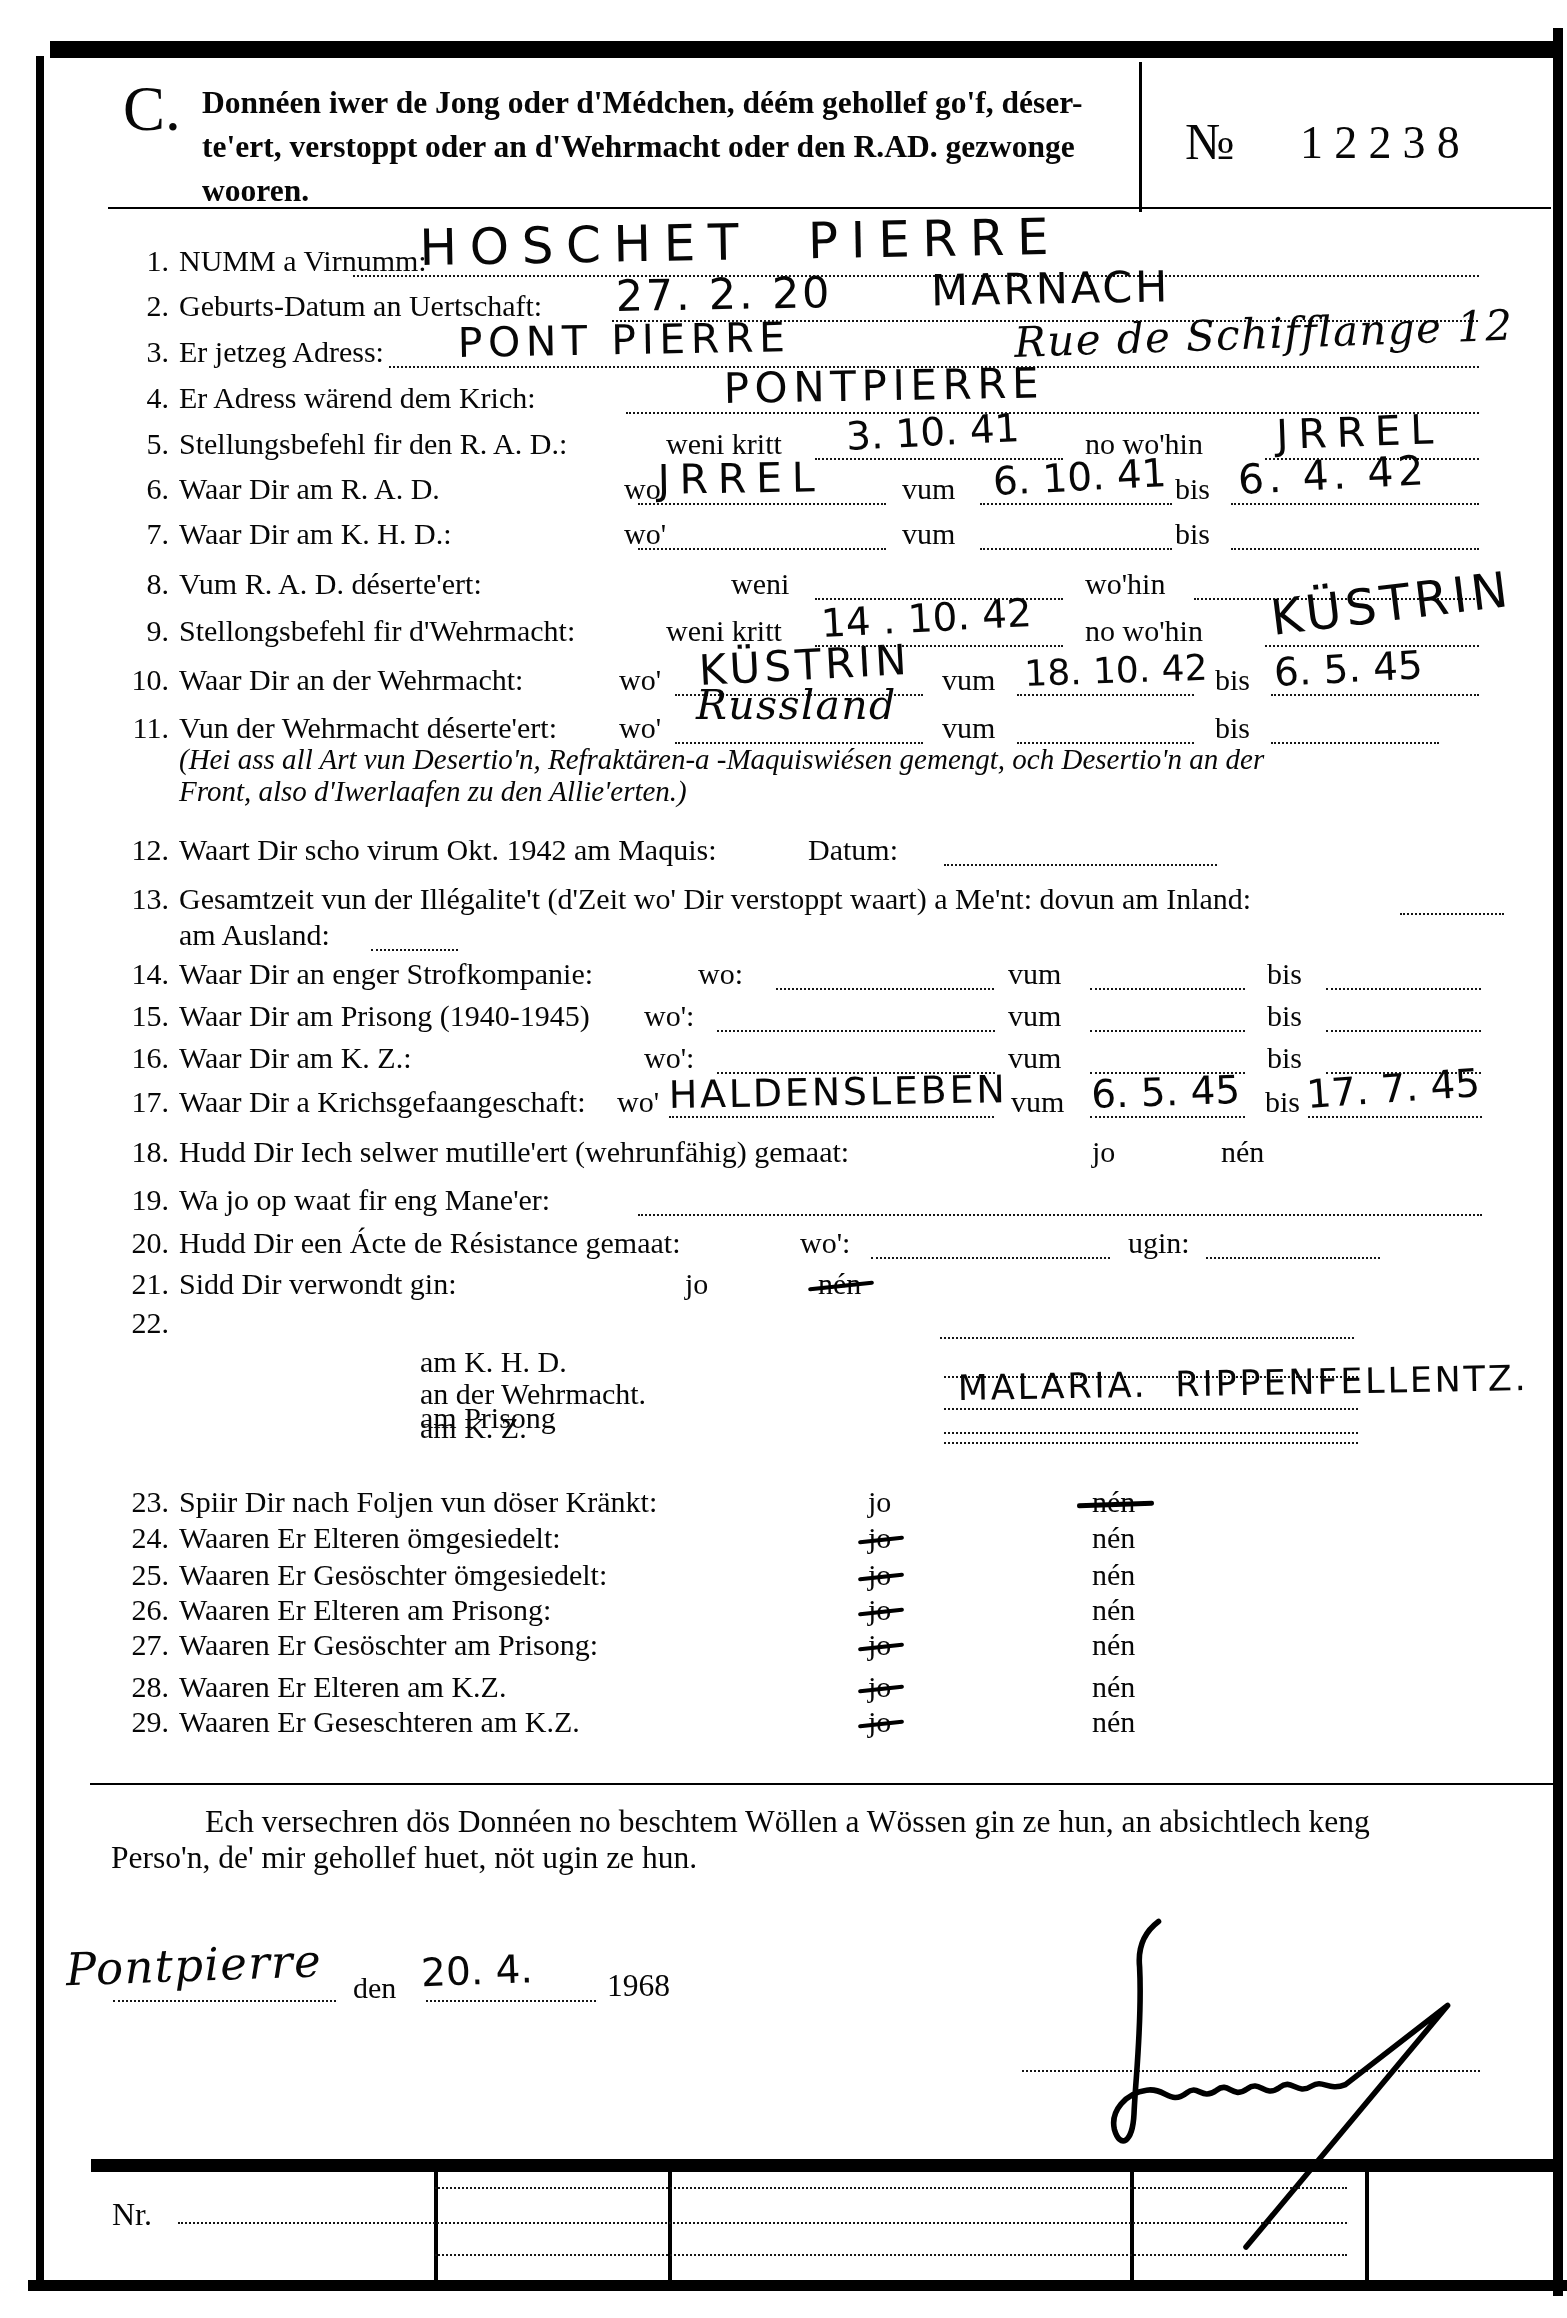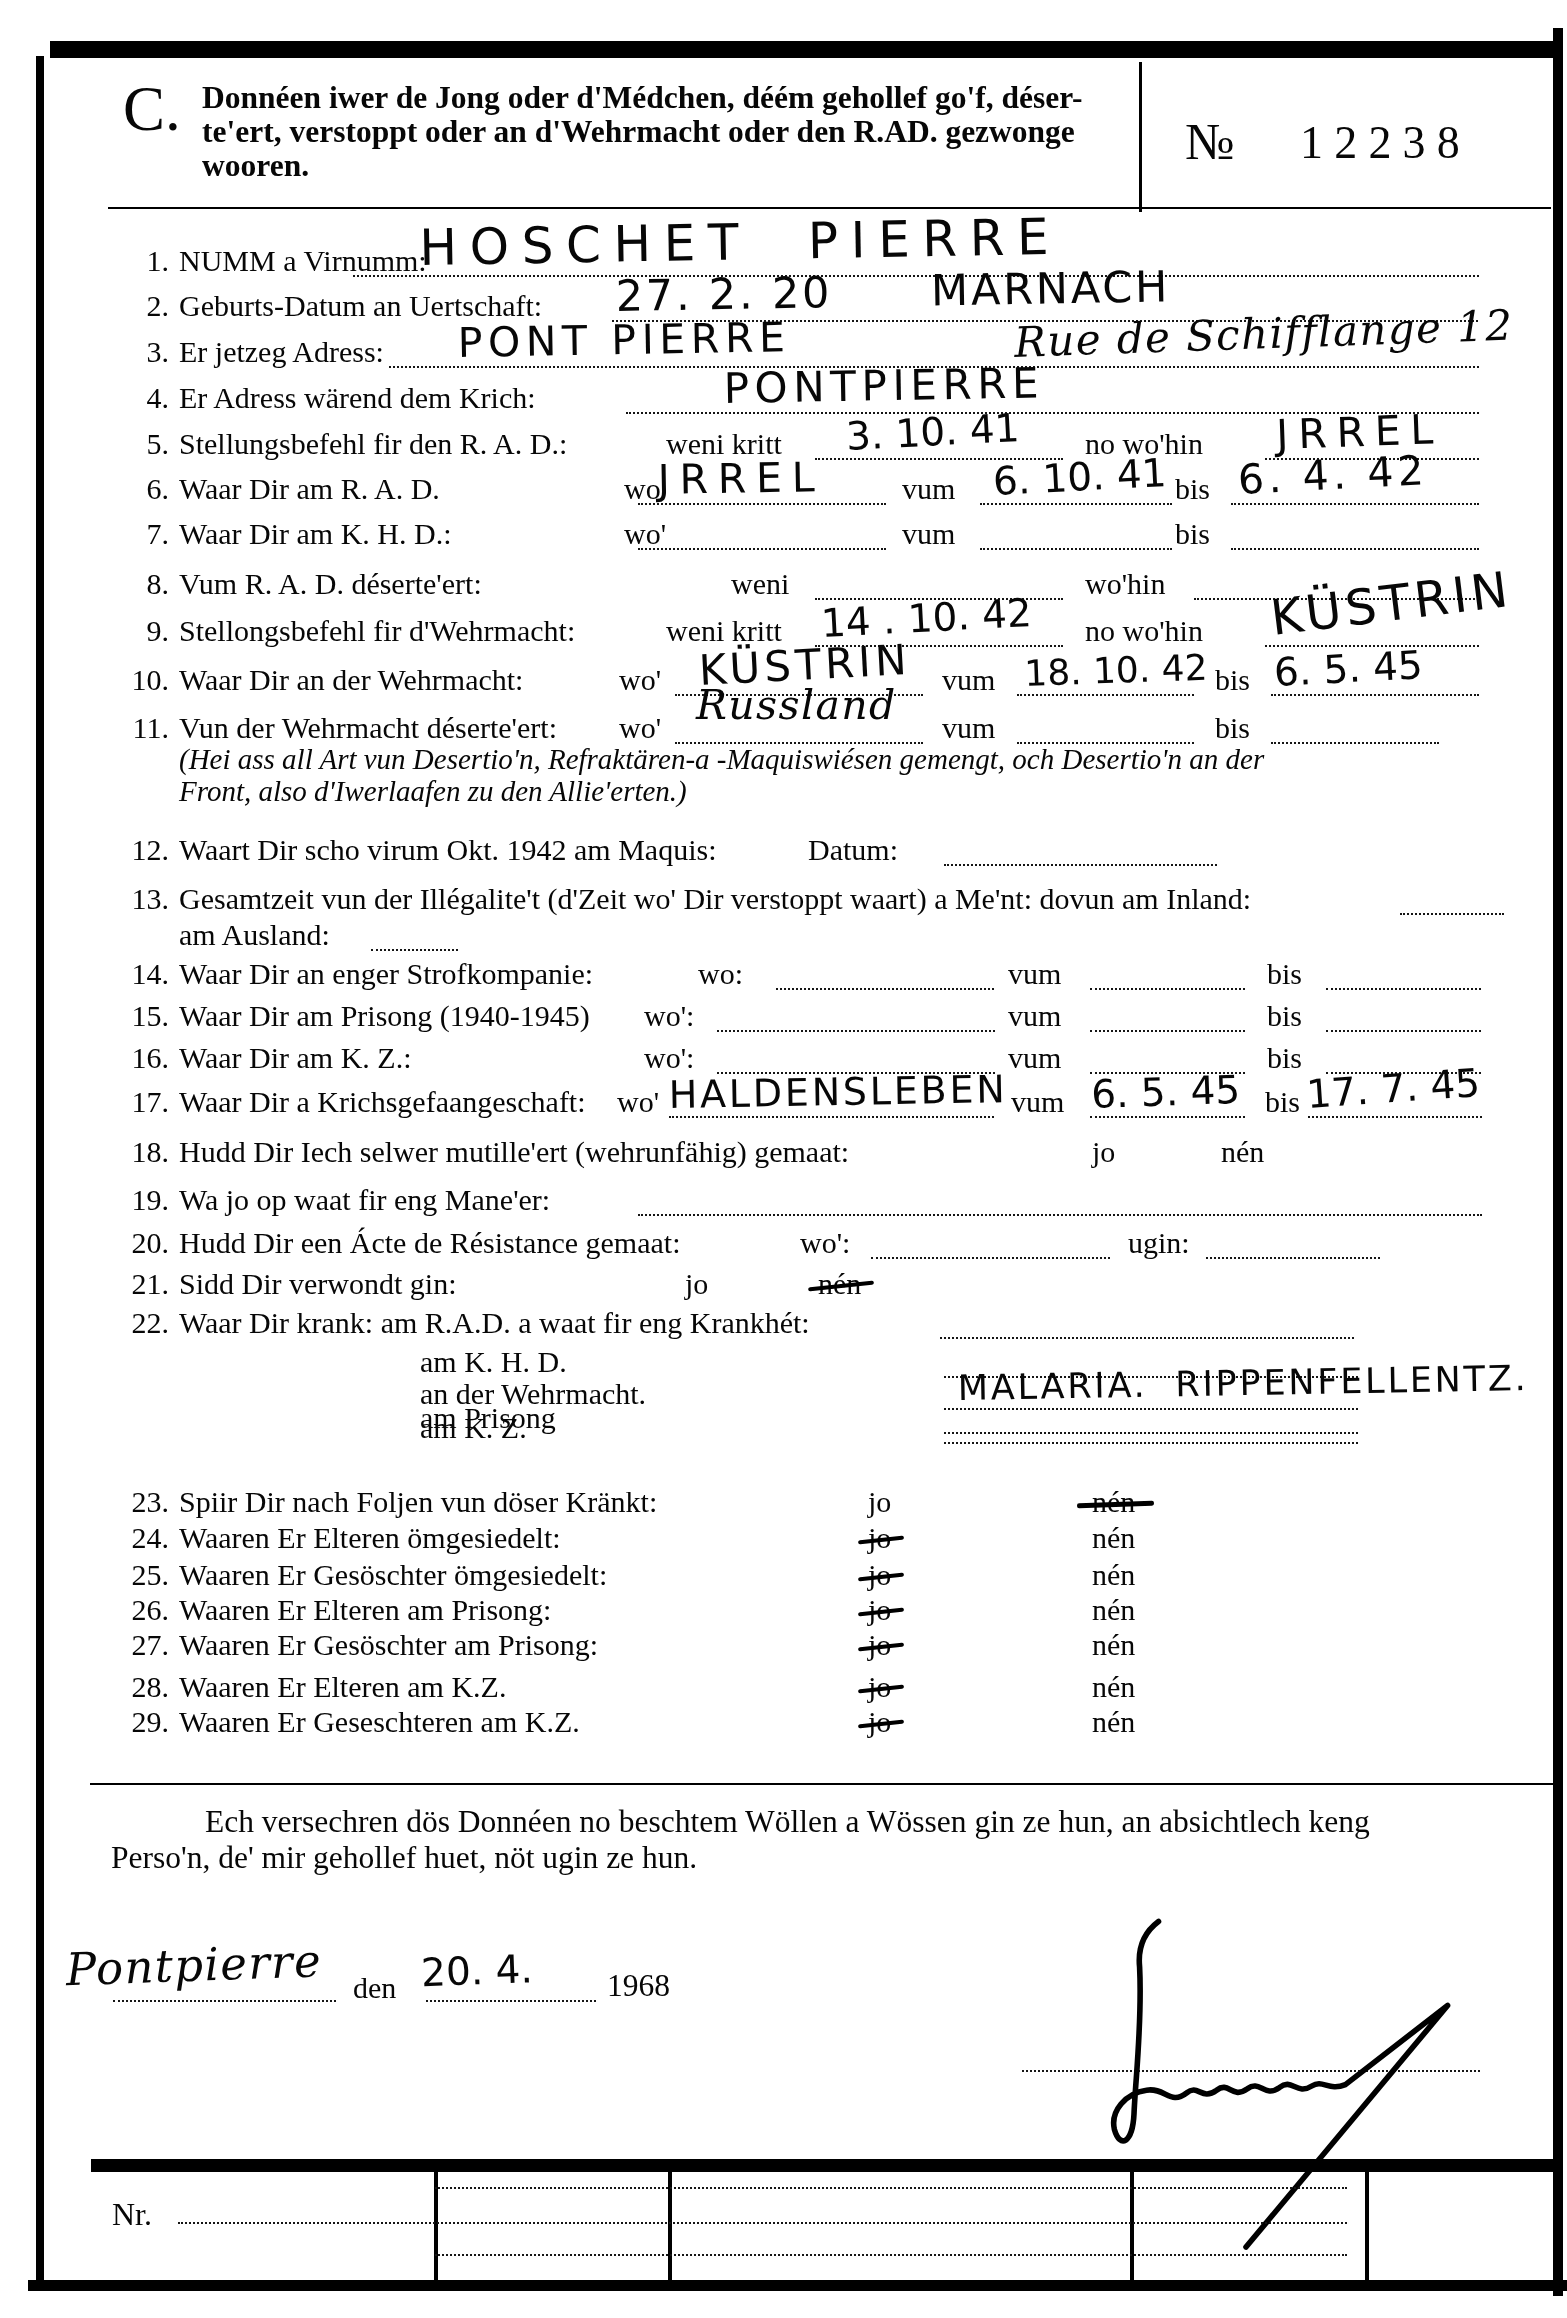--- a/index.html
+++ b/index.html
@@ -27,21 +27,21 @@
 </style>
 </head>
 <body>
 
 <div class="bar" style="left:50px;top:41px;width:1513px;height:17px;"></div>
 <div class="bar" style="left:36px;top:56px;width:8.4px;height:2230px;"></div>
 <div class="bar" style="left:1553px;top:28px;width:9.8px;height:2268px;"></div>
 <div class="bar" style="left:28px;top:2280px;width:1540px;height:11.2px;"></div>
 
 <div class="abs" style="left:123px;top:73px;font-size:63px;">C.</div>
-<div class="abs hdr-desc" style="left:202px;top:81px;width:910px;font-size:31.5px;line-height:34px;">Donnéen iwer de Jong oder d'Médchen, déém gehollef go'f, déser-
+<div class="abs hdr-desc" style="left:202px;top:81px;width:910px;font-size:31.5px;line-height:44px;">Donnéen iwer de Jong oder d'Médchen, déém gehollef go'f, déser-
 te'ert, verstoppt oder an d'Wehrmacht oder den R.AD. gezwonge
 wooren.</div>
 <div class="bar" style="left:1139px;top:62px;width:2.8px;height:150px;"></div>
 <div class="abs" style="left:1185px;top:112px;font-size:52px;">№</div>
 <div class="abs" style="left:1300px;top:116px;font-size:46px;letter-spacing:11.2px;font-family:Liberation Serif, serif;">12238</div>
 <div class="bar" style="left:108px;top:207px;width:1443px;height:2.1px;"></div>
 
 <div id="rows-root">
     <div class="row" style="top: 237px;">
       <span class="num">1.</span>
@@ -216,21 +216,20 @@
       <span class="num">20.</span>
       <span class="lbl">Hudd Dir een Ácte de Résistance gemaat:</span>
       <span class="pre" style="left: 800px;">wo':</span>
       <span class="pre" style="left: 1128px;">ugin:</span>
       <span class="dotl" style="left: 871px; width: 239px;"></span>
       <span class="dotl" style="left: 1206px; width: 174px;"></span>
     </div>
     <div class="row" style="top: 1260px;"><span class="num">21.</span><span class="lbl">Sidd Dir verwondt gin:</span><span class="jo" style="left: 685px;">jo</span><span class="nen struck" style="left: 818px;">nén</span></div>
     <div class="row" style="top: 1299px;">
       <span class="num">22.</span>
-      <span class="lbl">Waar Dir krank: am R.A.D. a waat fir eng Krankhét:</span>
       <span class="dotl" style="left: 940px; width: 414px;"></span>
     </div>
     <div class="row" style="top: 1338px;">
       <span class="sub">am K. H. D.</span>
       <span class="dotl" style="left: 944px; width: 414px;"></span>
     </div>
     <div class="row" style="top: 1370px;">
       <span class="sub">an der Wehrmacht.</span>
       <span class="dotl" style="left: 944px; width: 414px;"></span>
       <span class="hw" style="left: 958px; font-size: 35px; letter-spacing: 2.8px; transform: rotate(-1deg);">MALARIA.  RIPPENFELLENTZ.</span>

